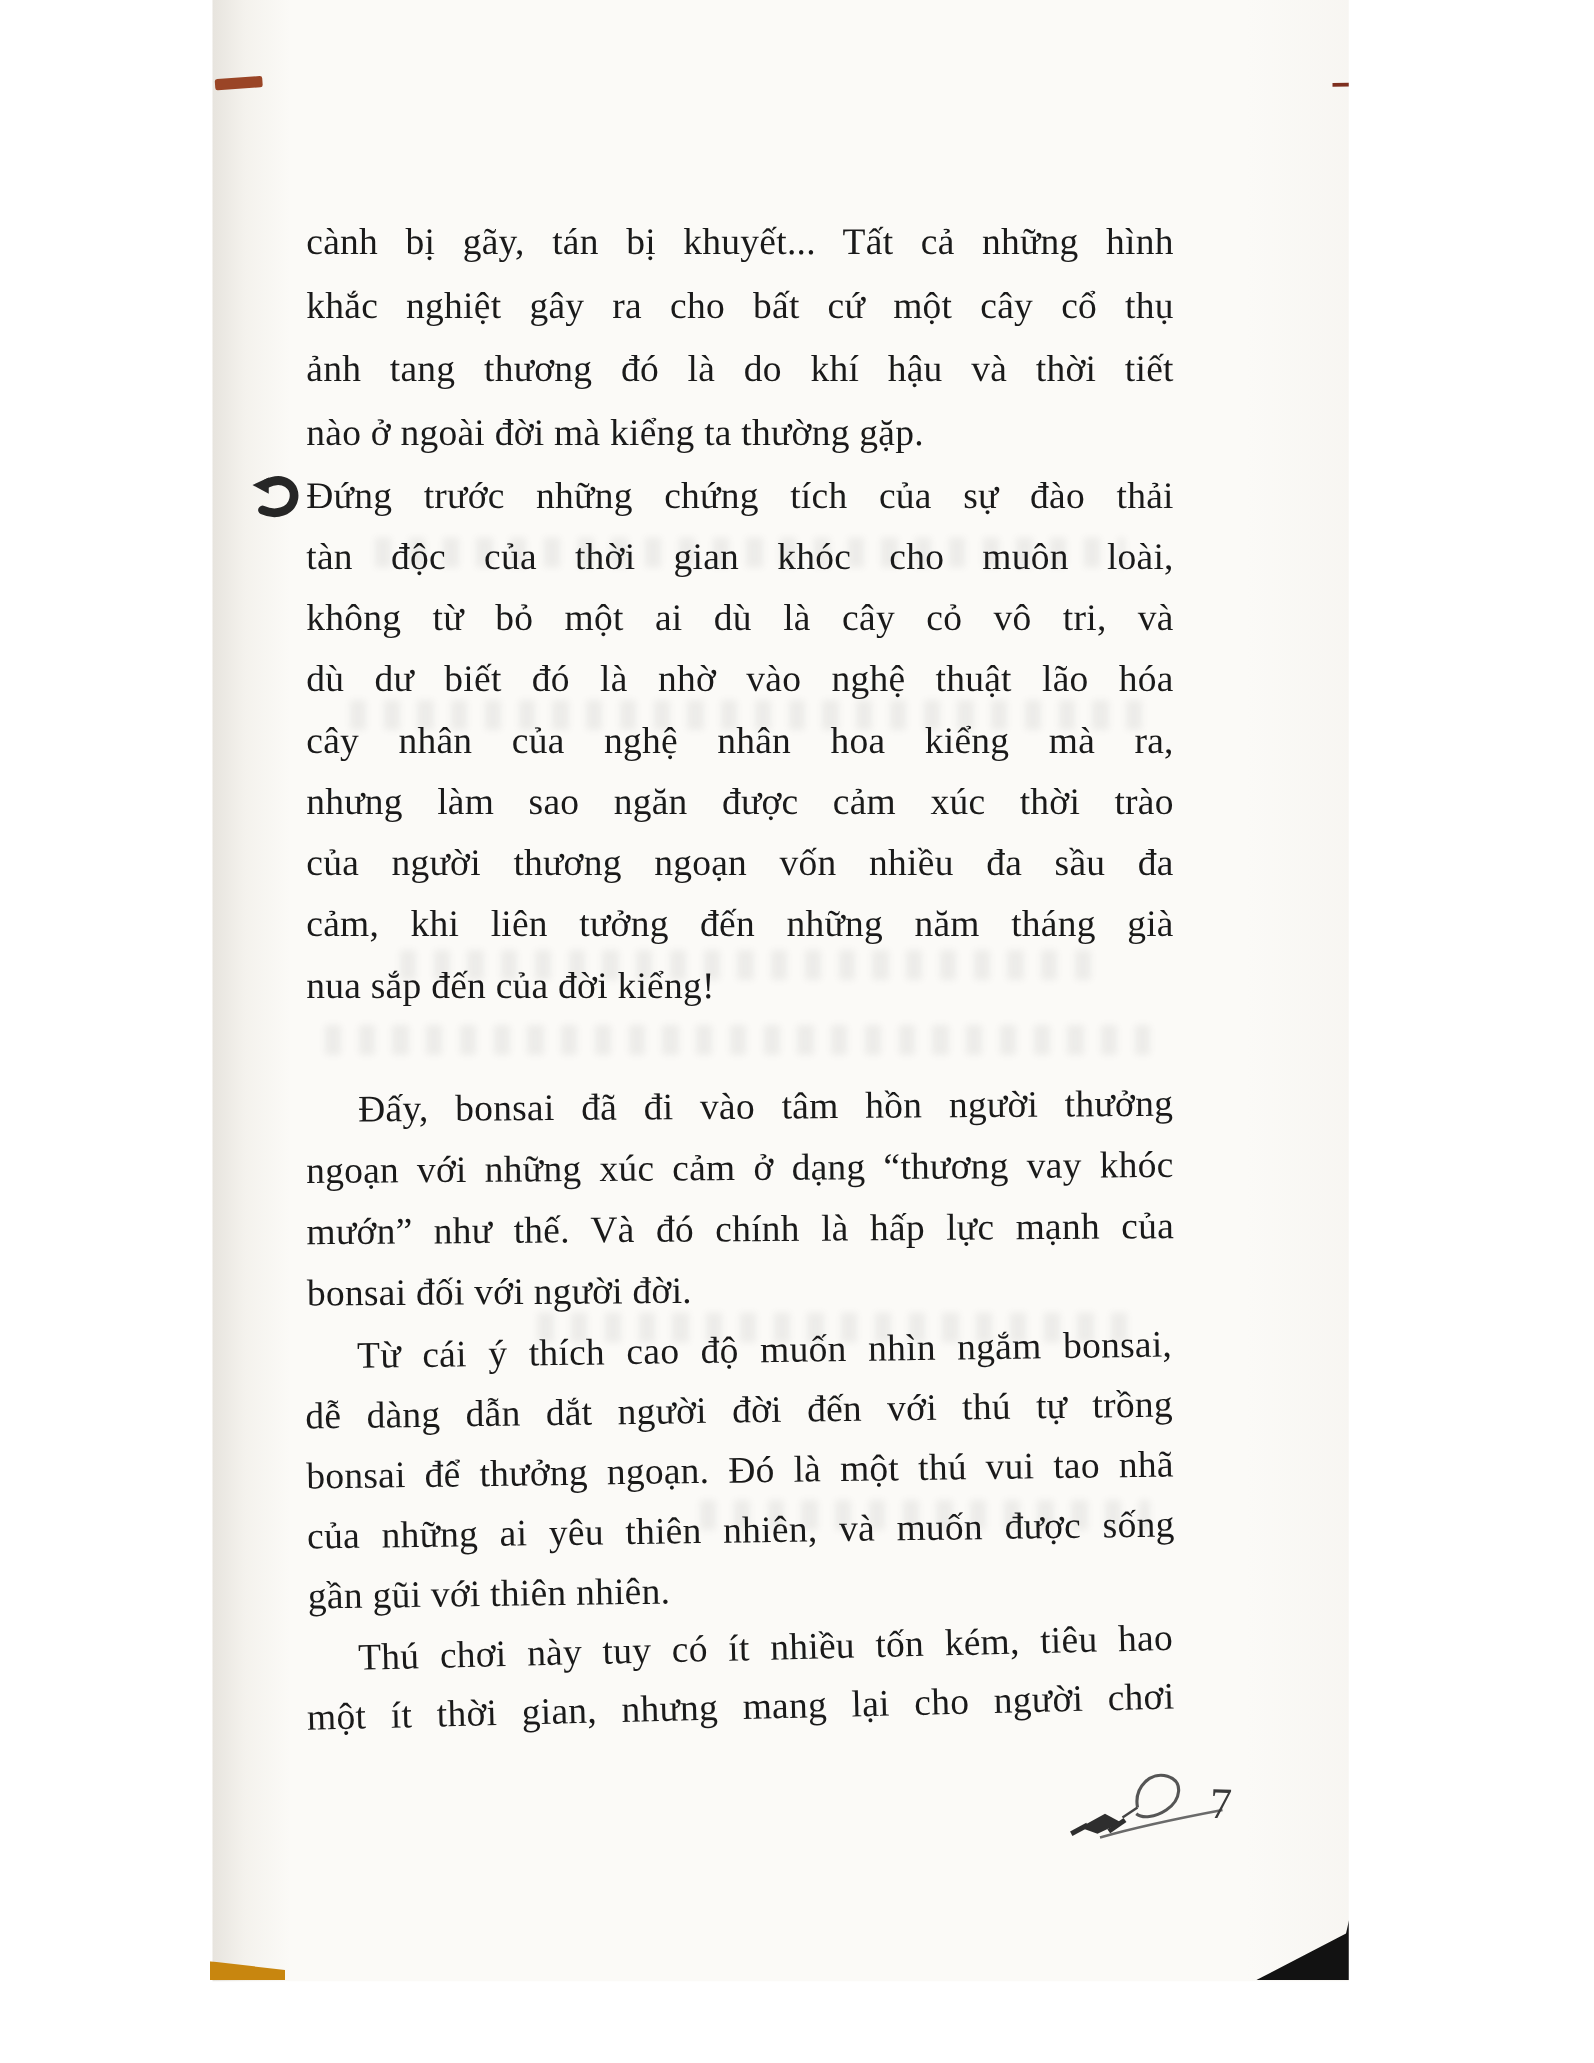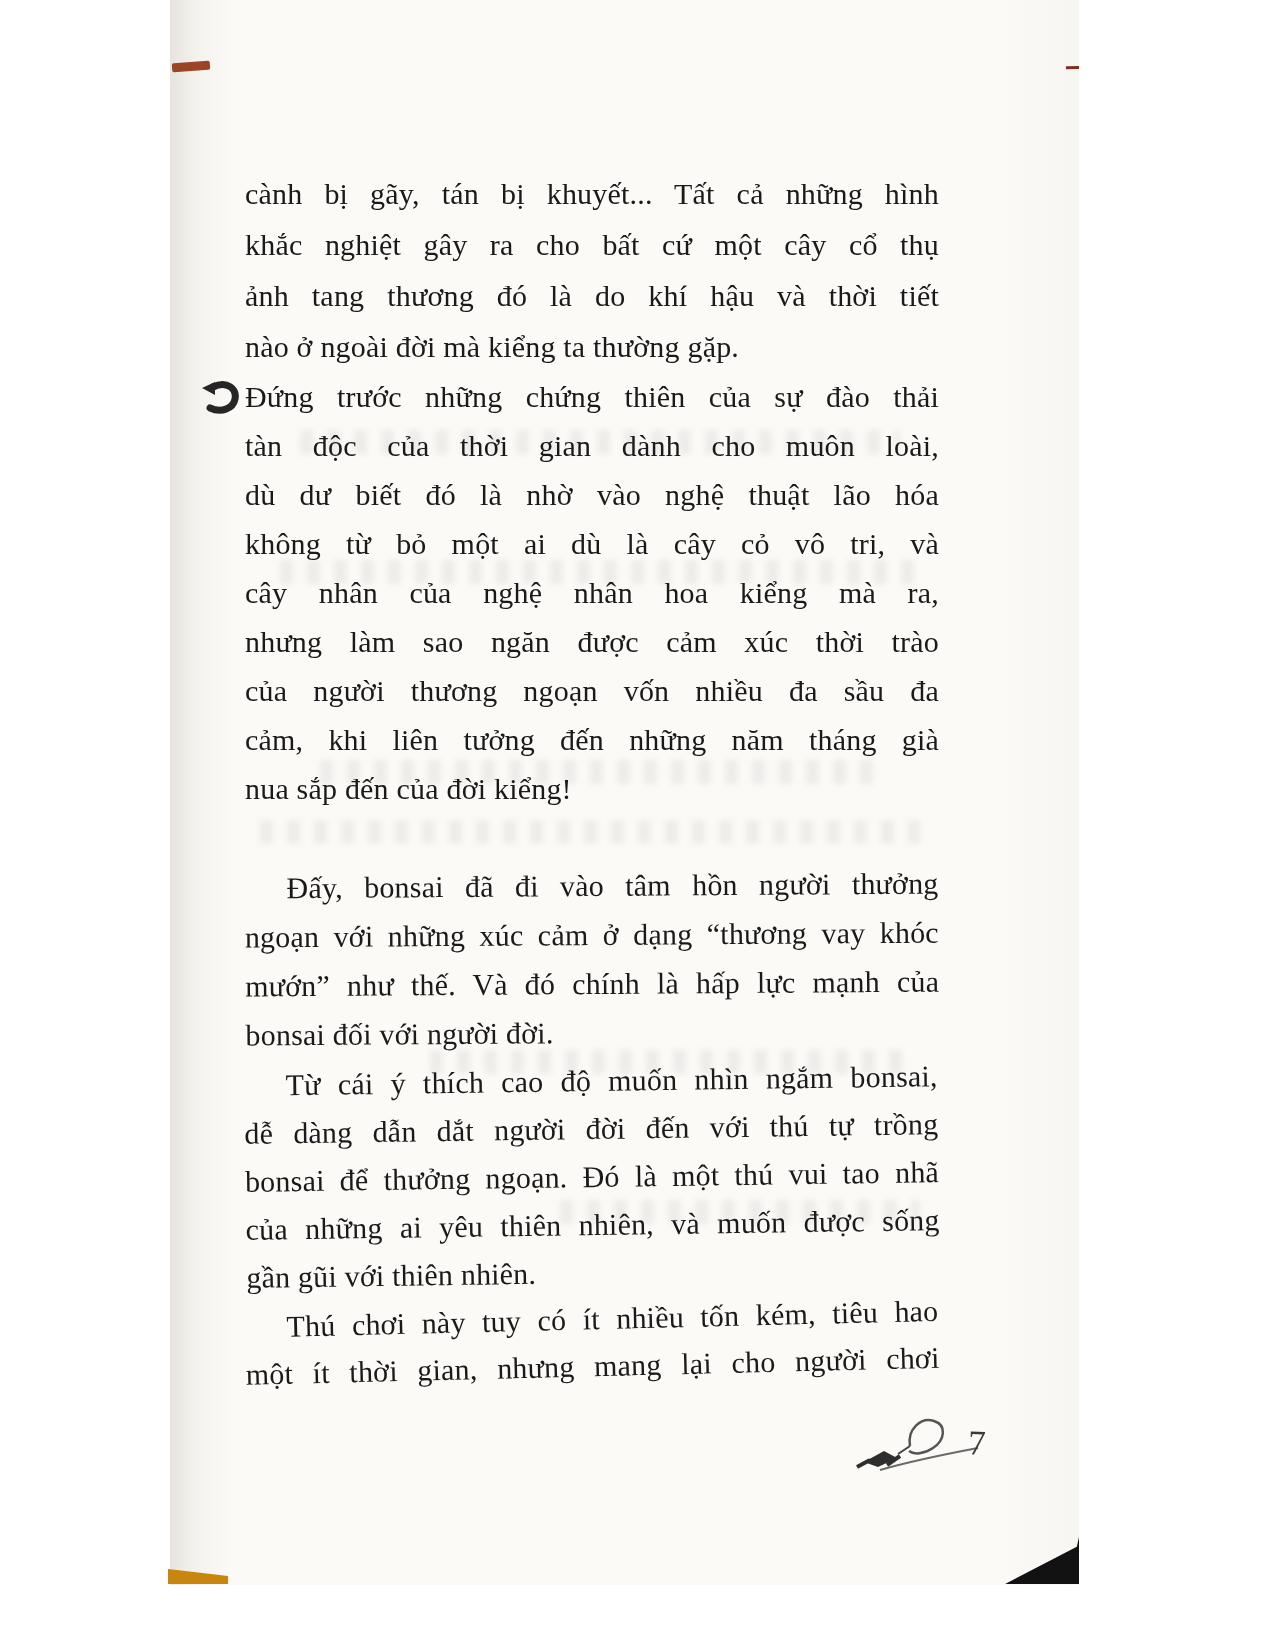--- a/index.html
+++ b/index.html
@@ -89,24 +89,24 @@
   </svg>
 
   <div class="textblock">
     <div class="para p1">
       <div class="tline">cành bị gãy, tán bị khuyết... Tất cả những hình</div>
       <div class="tline">khắc nghiệt gây ra cho bất cứ một cây cổ thụ</div>
       <div class="tline">ảnh tang thương đó là do khí hậu và thời tiết</div>
       <div class="tline endline">nào ở ngoài đời mà kiểng ta thường gặp.</div>
     </div>
     <div class="para p2">
-      <div class="tline">Đứng trước những chứng thiên của sự đào thải</div>
-      <div class="tline">tàn độc của thời gian dành cho muôn loài,</div>
+      <div class="tline">Đứng trước những chứng tích của sự đào thải</div>
+      <div class="tline">tàn độc của thời gian khóc cho muôn loài,</div>
+      <div class="tline">không từ bỏ một ai dù là cây cỏ vô tri, và</div>
       <div class="tline">dù dư biết đó là nhờ vào nghệ thuật lão hóa</div>
-      <div class="tline">không từ bỏ một ai dù là cây cỏ vô tri, và</div>
       <div class="tline">cây nhân của nghệ nhân hoa kiểng mà ra,</div>
       <div class="tline">nhưng làm sao ngăn được cảm xúc thời trào</div>
       <div class="tline">của người thương ngoạn vốn nhiều đa sầu đa</div>
       <div class="tline">cảm, khi liên tưởng đến những năm tháng già</div>
       <div class="tline endline">nua sắp đến của đời kiểng!</div>
     </div>
     <div class="para p3 indent">
       <div class="tline">Đấy, bonsai đã đi vào tâm hồn người thưởng</div>
       <div class="tline">ngoạn với những xúc cảm ở dạng “thương vay khóc</div>
       <div class="tline">mướn” như thế. Và đó chính là hấp lực mạnh của</div>

